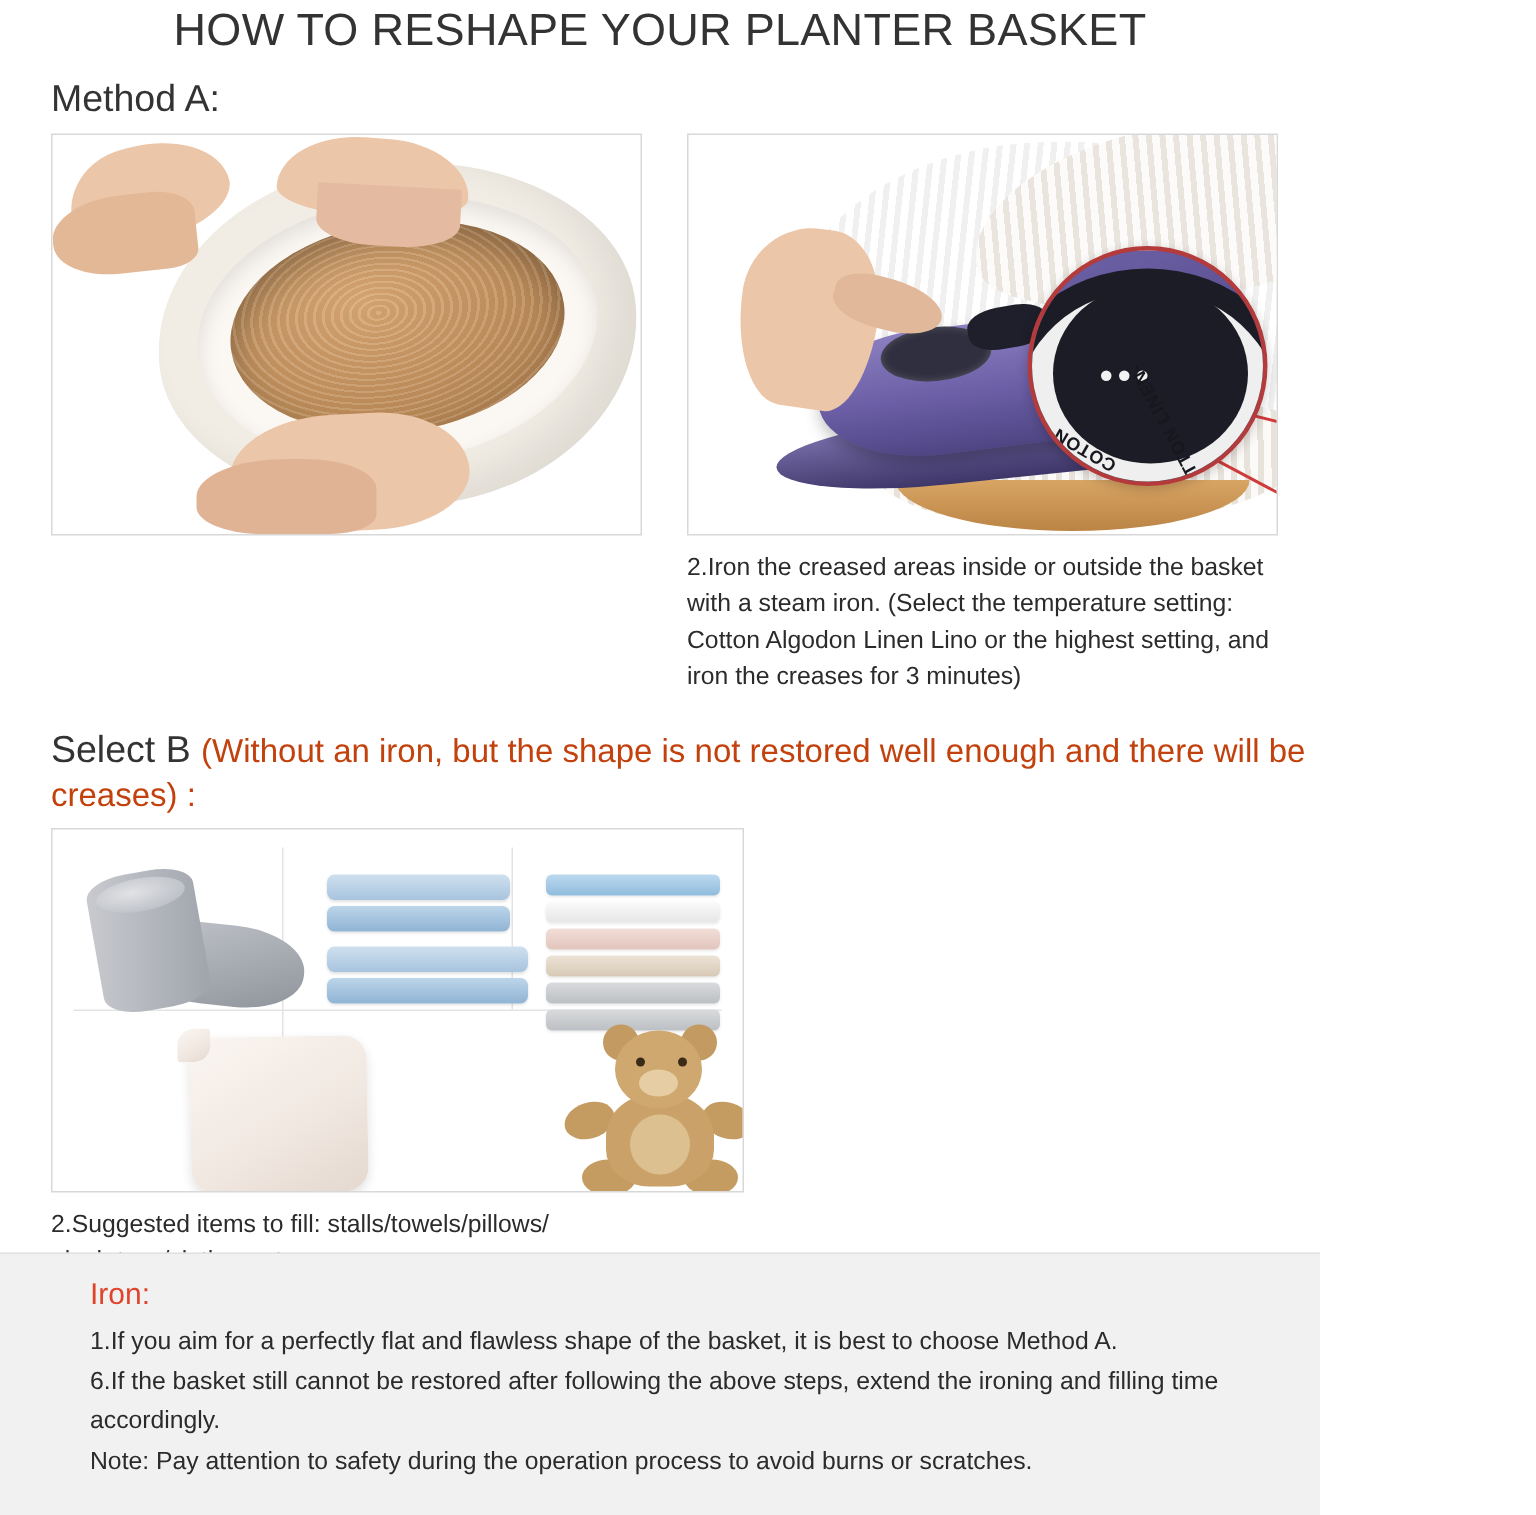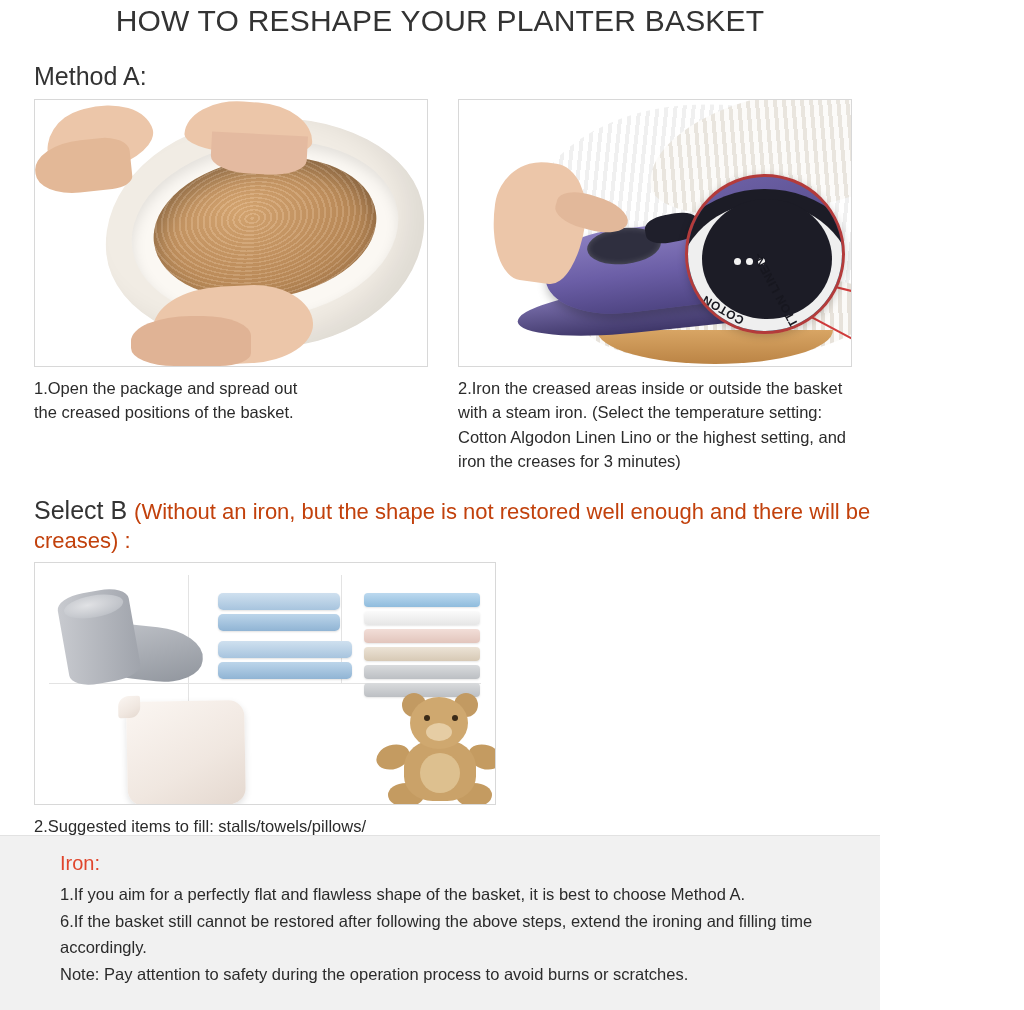--- a/index.html
+++ b/index.html
@@ -25,21 +25,21 @@
     letter-spacing: 0.2px;
     color: #333333;
     padding-top: 4px;
     padding-bottom: 8px;
   }
 
   .section-head {
     font-size: 25px;
     color: #333;
     padding-left: 34px;
-    margin-top: 16px;
+    margin-top: 6px;
     margin-bottom: 8px;
     font-weight: 400;
   }
   .section-head .sub {
     font-size: 22px;
     color: #c2410c;
   }
 
   .row {
     display: flex;
@@ -469,22 +469,20 @@
             <div class="ringset"></div>
           </div>
           <div class="handA1 skin"></div>
           <div class="handA1b"></div>
           <div class="handA2"></div>
           <div class="fingersA2"></div>
           <div class="handA3"></div>
           <div class="handA3b"></div>
         </div>
       </div>
-      <div class="caption">1.Open the package and spread out
-the creased positions of the basket.</div>
     </div>
 
     <div class="col">
       <div class="imgbox h-a">
         <div class="scene">
           <div class="basketB-body"></div>
           <div class="basketB-white"></div>
           <div class="basketB-whiteband"></div>
           <div class="basketB-gold"></div>
           <div class="iron-plate"></div>

